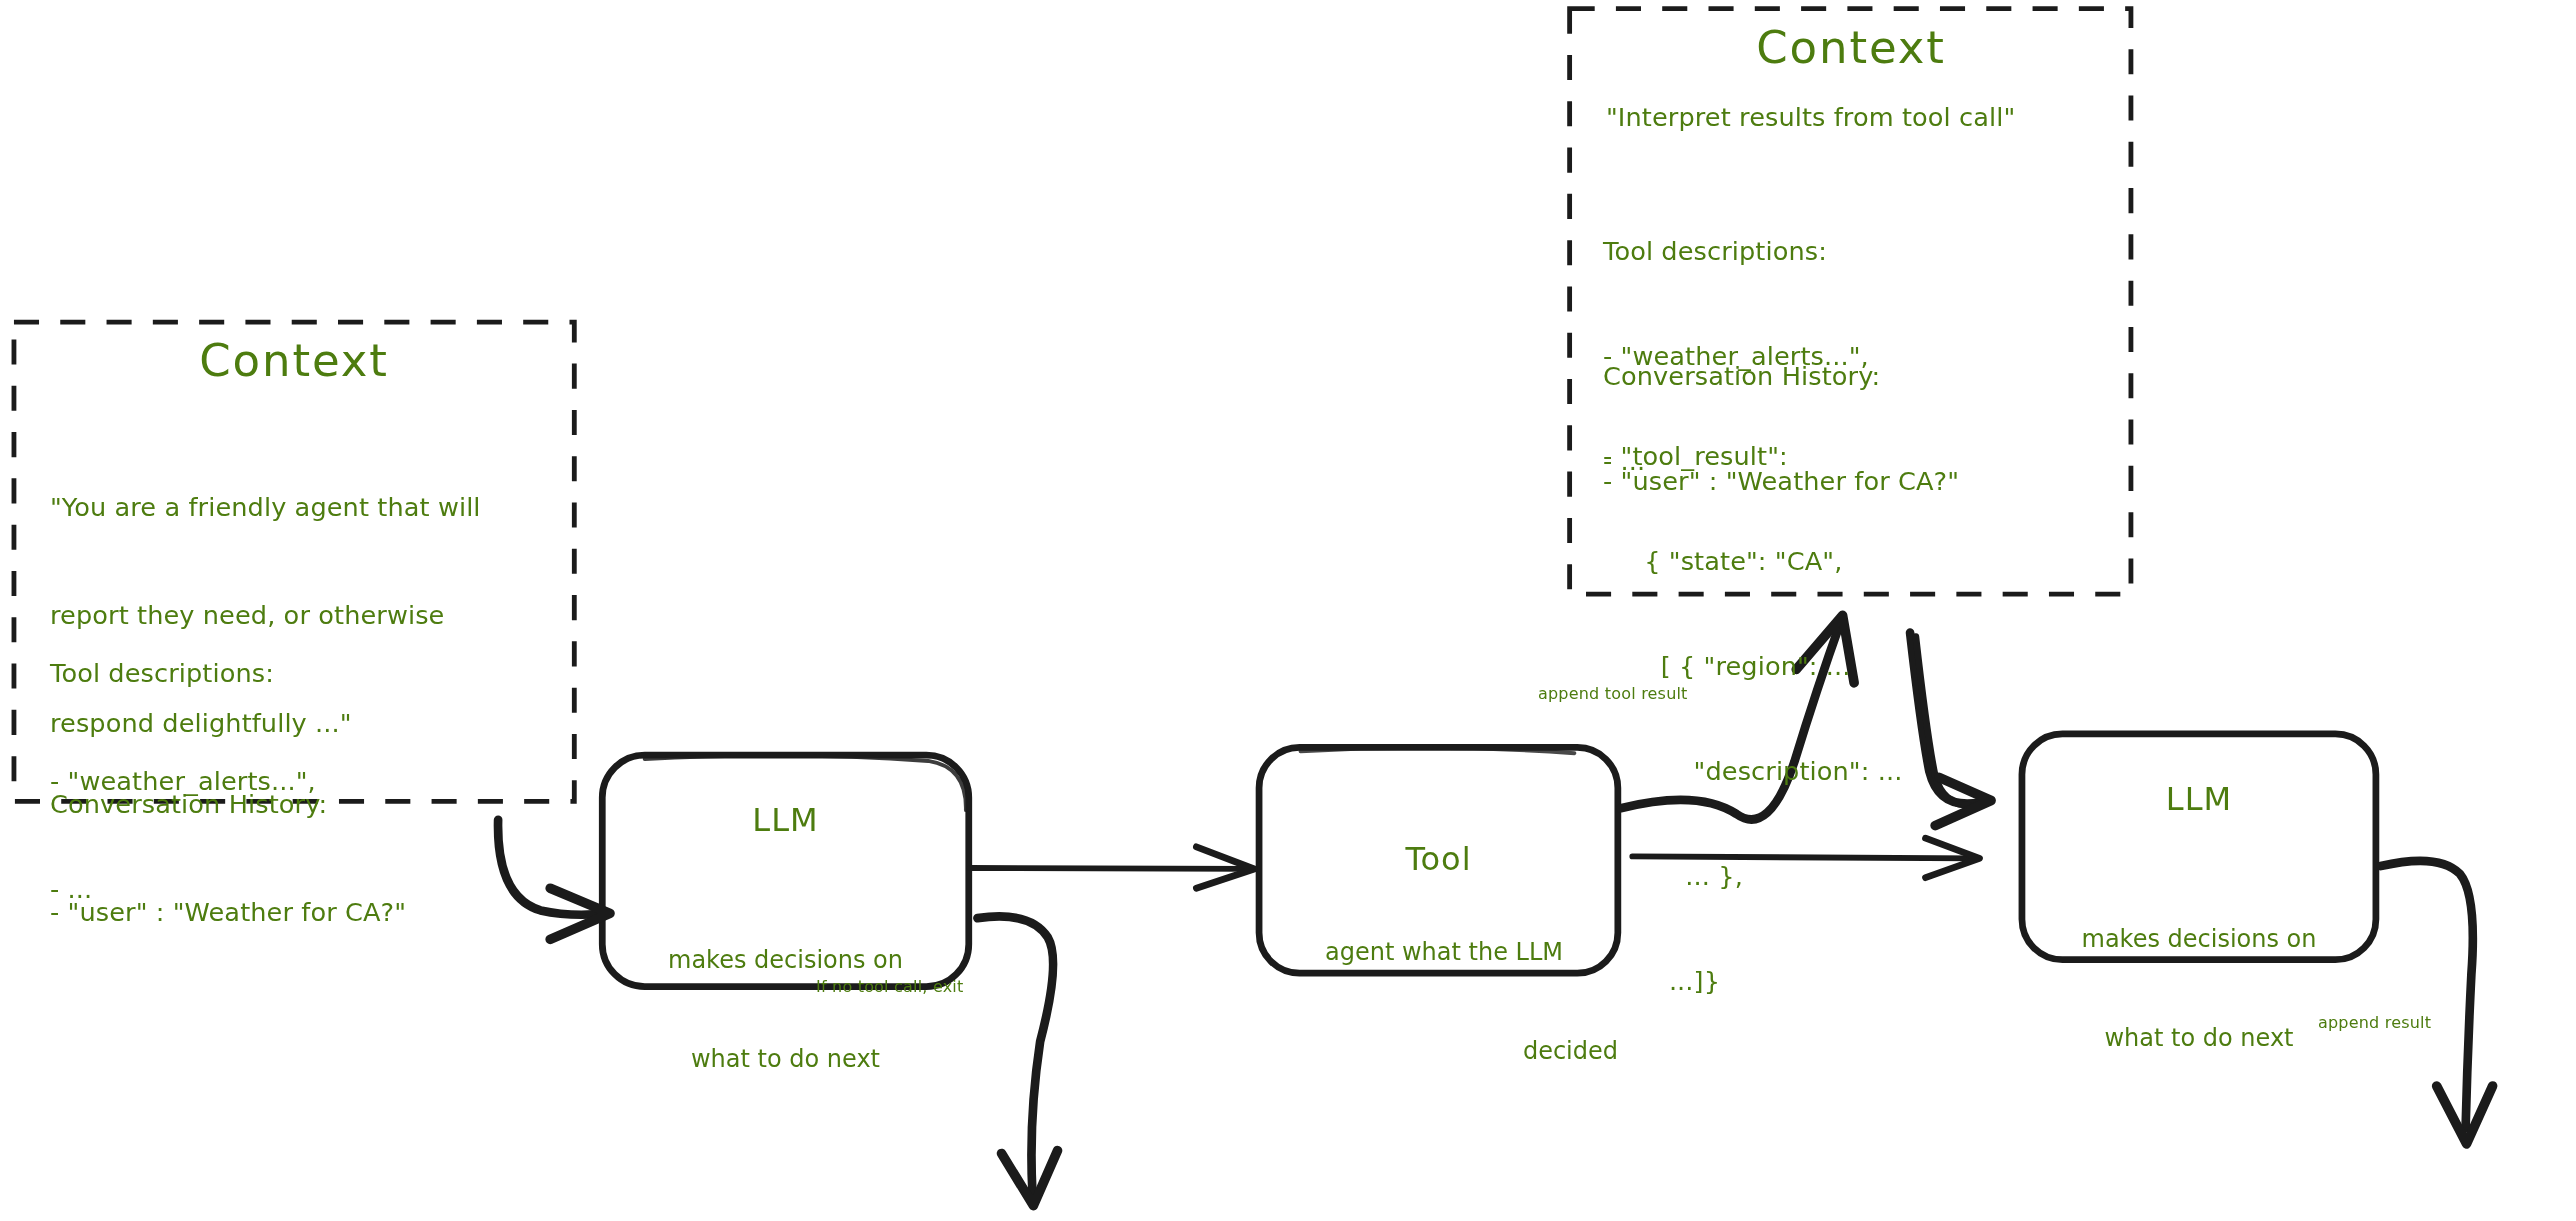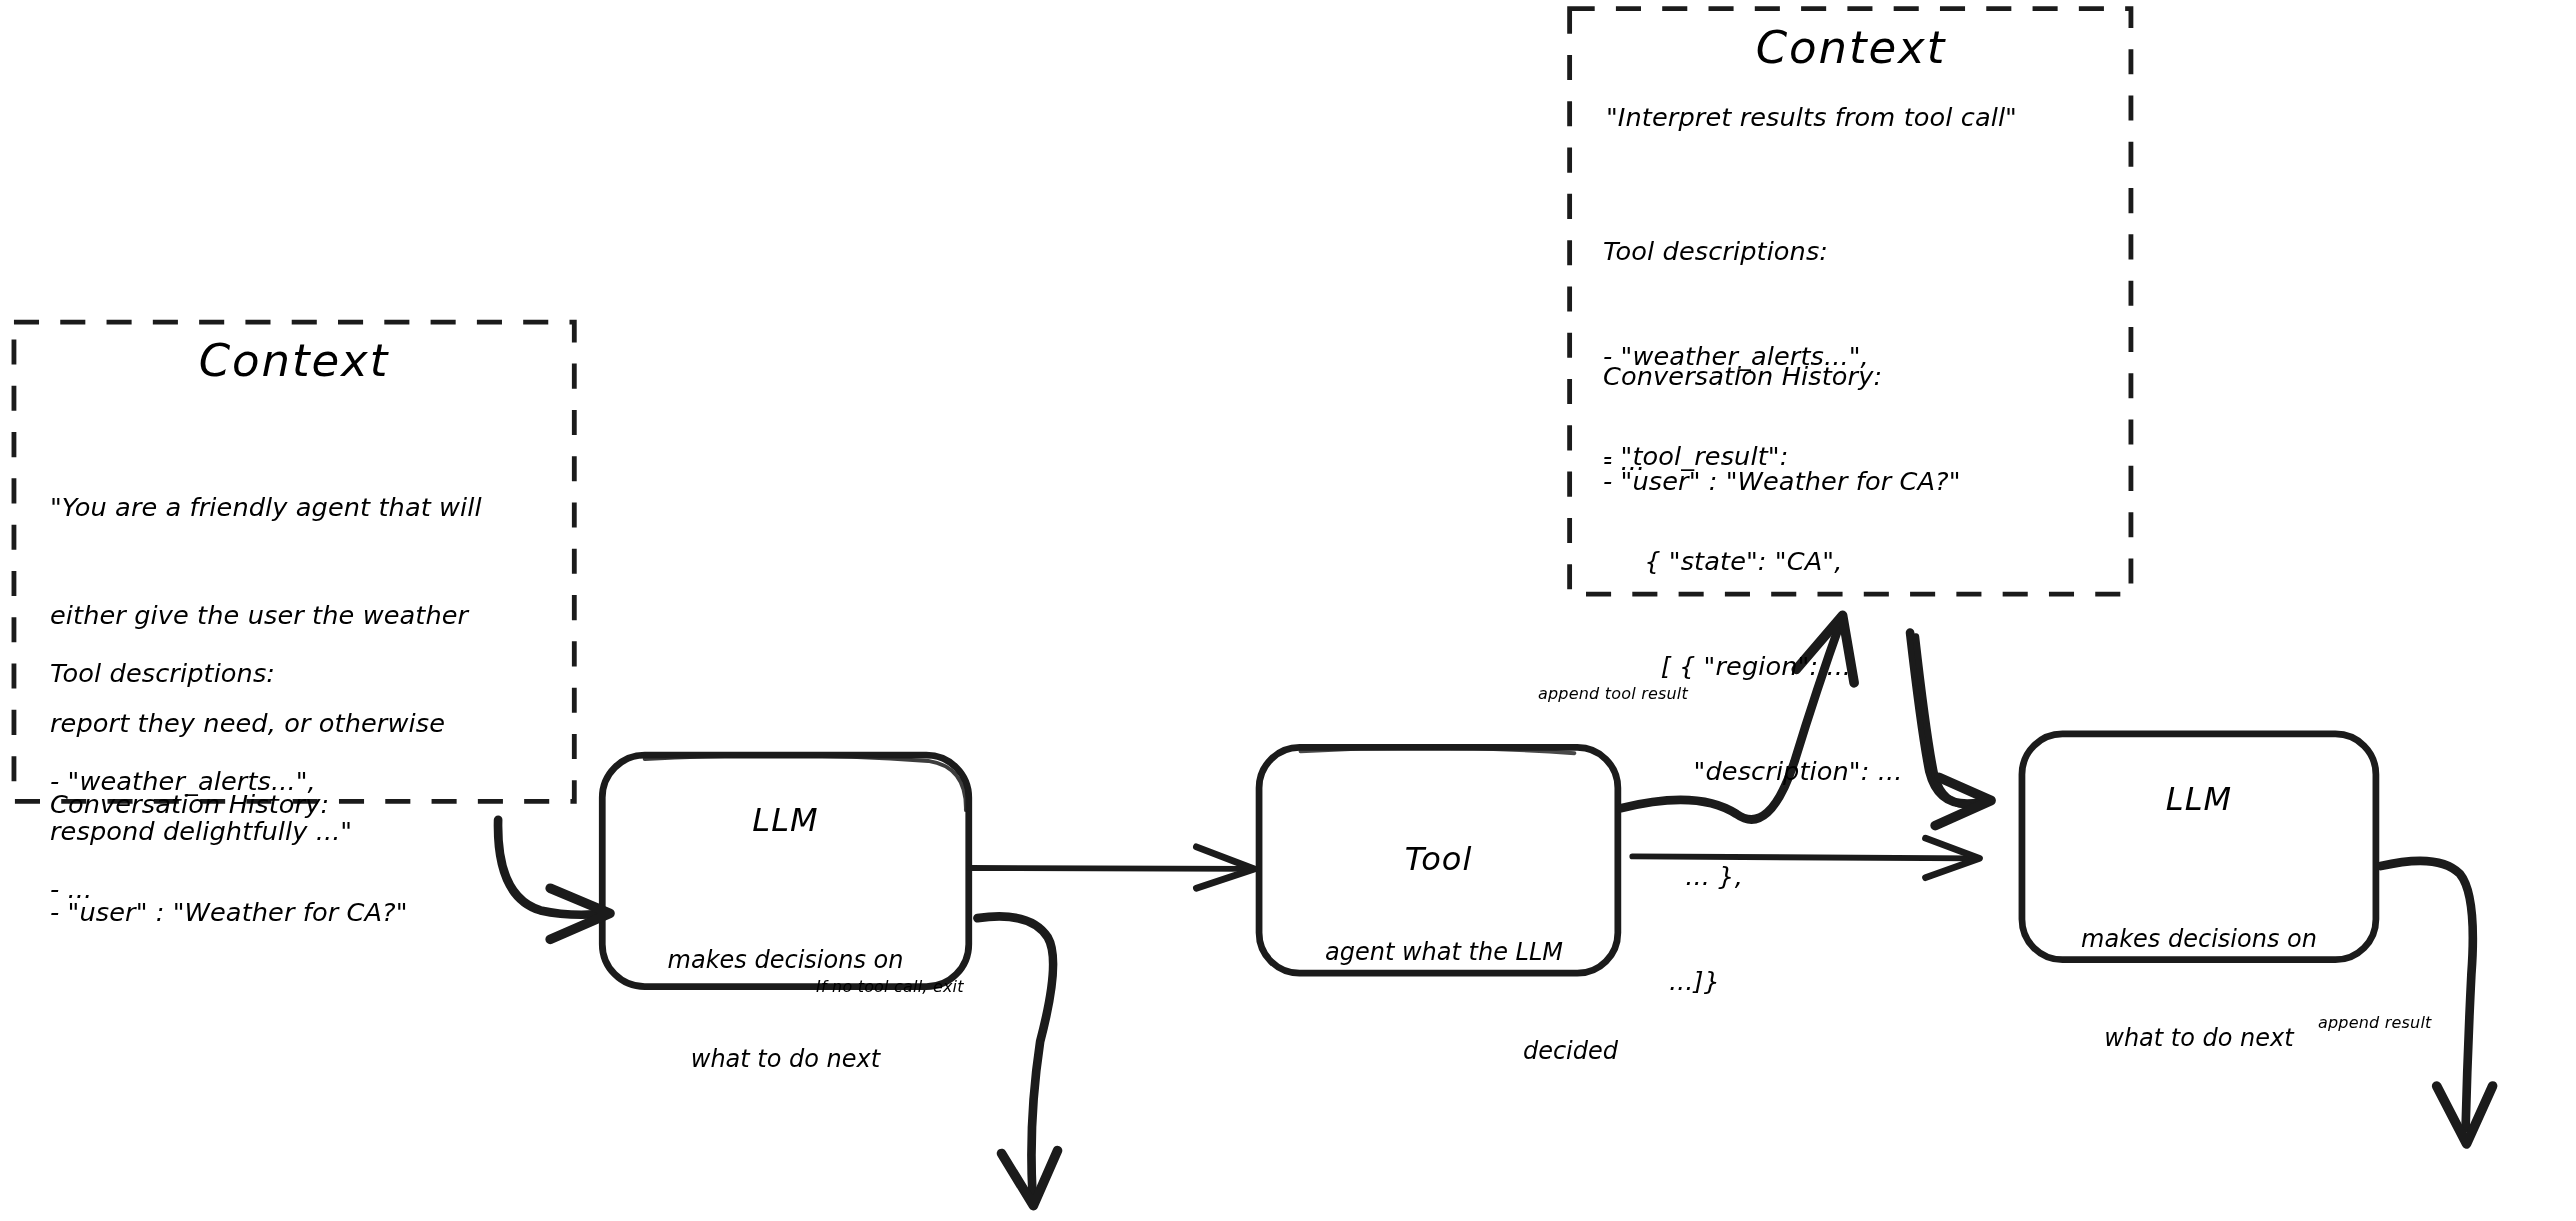--- a/index.html
+++ b/index.html
@@ -70,24 +70,23 @@
     fill: none;
     stroke: #1b1b1b;
     stroke-width: 10;
     stroke-linecap: round;
     stroke-linejoin: round;
   }
 
   
   .txt {
     position: absolute;
-    color: #000000;
+    color: #4d7c0f;
     font-family: "DejaVu Sans", sans-serif;
     white-space: pre;
-    font-style: italic;
   }
   .ctx-title {
     font-size: 45px;
     letter-spacing: 1.9px;
     font-weight: 400;
   }
   .ctx-body {
     font-size: 25.6px;
     line-height: 36px;
     letter-spacing: 0.1px;
@@ -157,21 +156,20 @@
 
     <path class="arrow-line-thick" d="M 2468 898 Q 2528 884 2550 906 Q 2568 928 2562 1010 Q 2558 1090 2556 1170"></path>
     <path class="arrow-head-thick" d="M 2526 1126 L 2557 1186 L 2584 1126"></path>
 
   </svg>
 
   <div class="txt ctx-title" style="left:13.5px; top:334px; width:561px; text-align:center;">Context</div>
 
   <div class="txt ctx-body" style="left:50px; top:417px; width:511px;">
     <div class="block">"You are a friendly agent that will</div>
-    <div class="block">either give the user the weather</div>
     <div class="block">report they need, or otherwise</div>
     <div class="block">respond delightfully ..."</div>
   </div>
 
   <div class="txt ctx-body" style="left:50px; top:583px; width:511px;">
     <div class="block">Tool descriptions:</div>
     <div class="block">- "weather_alerts...",</div>
     <div class="block">- ...</div>
   </div>
 

